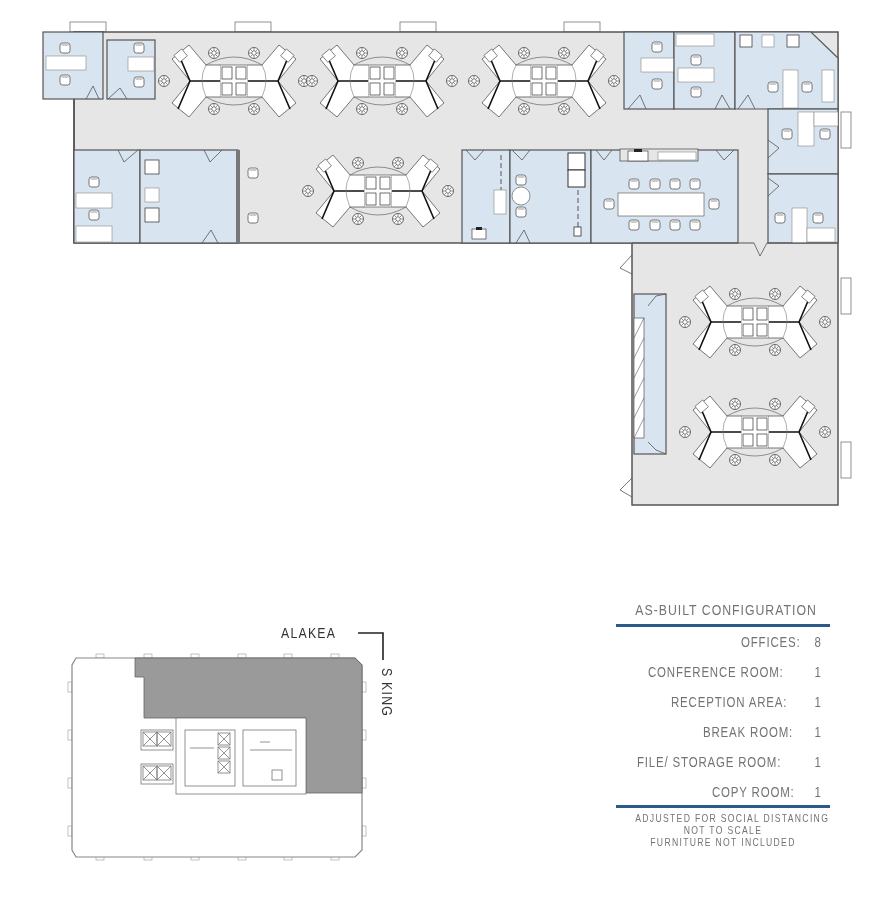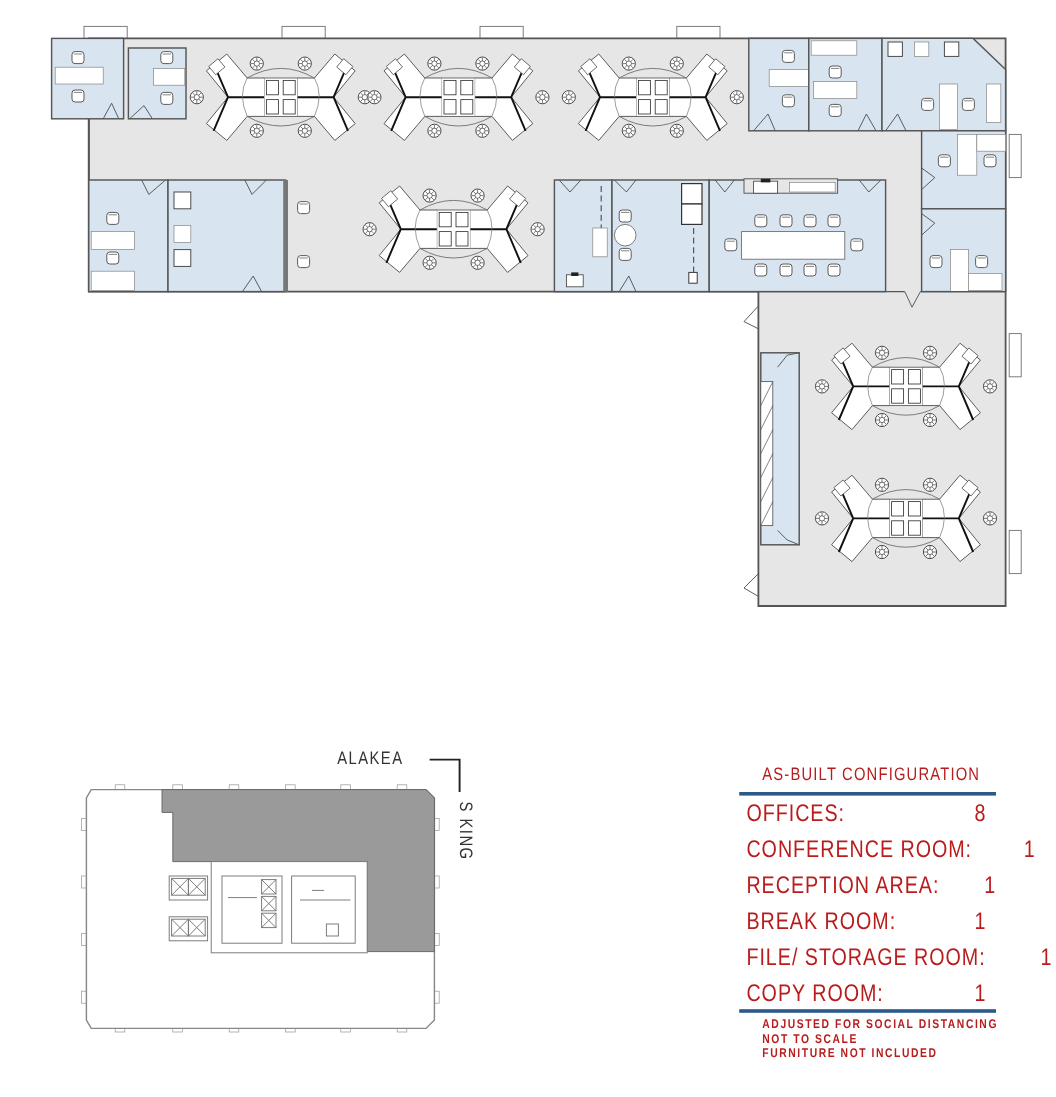--- a/index.html
+++ b/index.html
@@ -1,25 +1,25 @@
 <!DOCTYPE html>
 <html><head>
 <meta charset="utf-8">
 <style>
   html, body { margin:0; padding:0; background:#ffffff; }
   body { width:880px; height:914px; position:relative; overflow:hidden; font-family:"Liberation Sans", sans-serif; }
   #plan { position:absolute; left:0; top:0; }
-  .legend { position:absolute; left:616px; top:598px; width:214px; font-family:"Liberation Sans", sans-serif; color:#b91c1c;margin-top:36px; }
+  .legend { position:absolute; left:616px; top:598px; width:214px; font-family:"Liberation Sans", sans-serif; color:#737373; }
   .legend-title { text-align:center; font-size:15px; letter-spacing:1.2px; transform:scaleX(0.82); transform-origin:center; height:24px; line-height:24px; white-space:nowrap; }
   .legend-rule { height:3px; background:#2b5a8a; margin:2px 0 0 0; }
-  .legend-row { display:flex; justify-content:space-between; height:30px; line-height:30px; font-size:20px; letter-spacing:1px; padding-left:6px; padding-right:8px; }
+  .legend-row { display:flex; justify-content:flex-end; height:30px; line-height:30px; font-size:14px; letter-spacing:1px; padding-left:6px; padding-right:8px; }
   .legend-row .lbl { transform:scaleX(0.82); transform-origin:left center; white-space:nowrap; }
   .legend-row .val { transform:scaleX(0.82); transform-origin:right center; }
   .legend-rule-bottom { height:3px; background:#2b5a8a; margin-top:-2px; }
-  .notes { text-align:left; font-size:10.5px; letter-spacing:1.6px; line-height:12px; margin-top:4px;font-weight:bold; }
+  .notes { text-align:center; font-size:10.5px; letter-spacing:1.6px; line-height:12px; margin-top:4px; }
   .notes div { transform:scaleX(0.82); transform-origin:center; white-space:nowrap; }
   .street { position:absolute; font-size:15px; color:#333; letter-spacing:1.5px; }
   .street-alakea { left:281px; top:624px; transform:scaleX(0.82); transform-origin:left center; }
   .street-sking { left:374px; top:668px; transform:rotate(90deg) scaleX(0.82); transform-origin:left top; white-space:nowrap; left:396px; }
 </style>
 </head>
 <body>
 
 <svg id="plan" width="880" height="914" viewBox="0 0 880 914" xmlns="http://www.w3.org/2000/svg">
   <defs>

